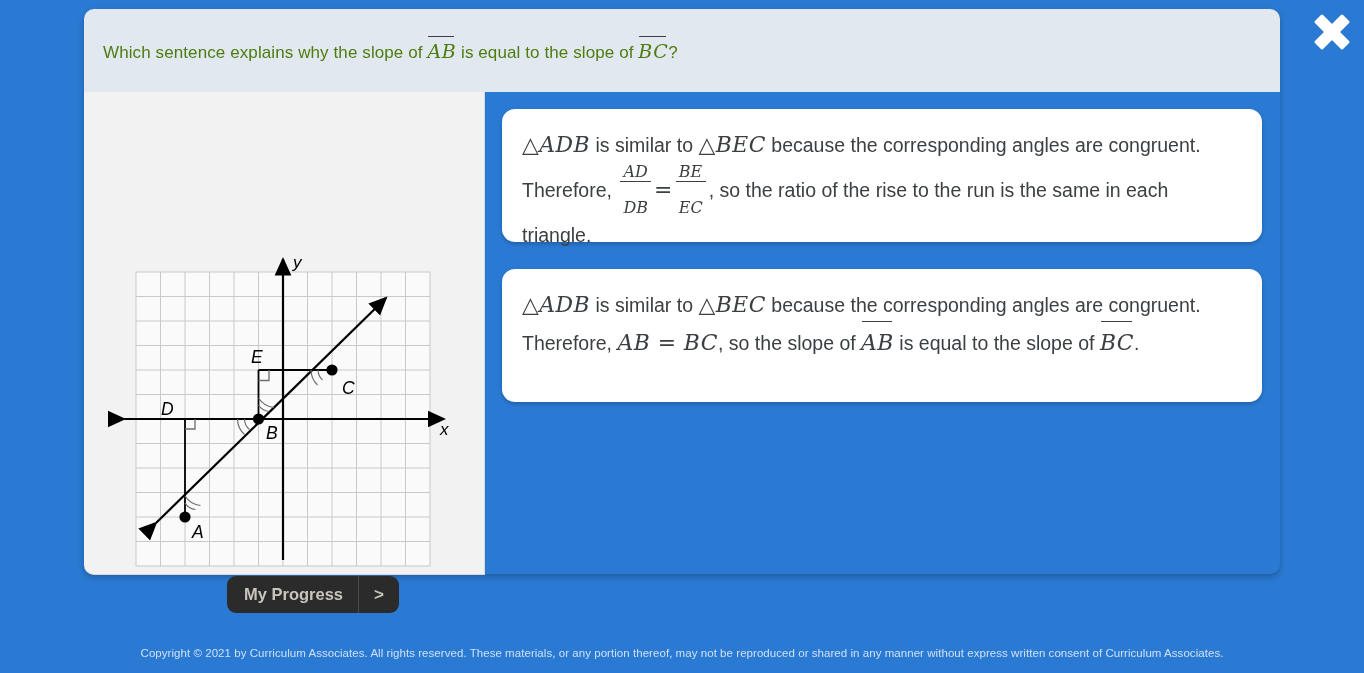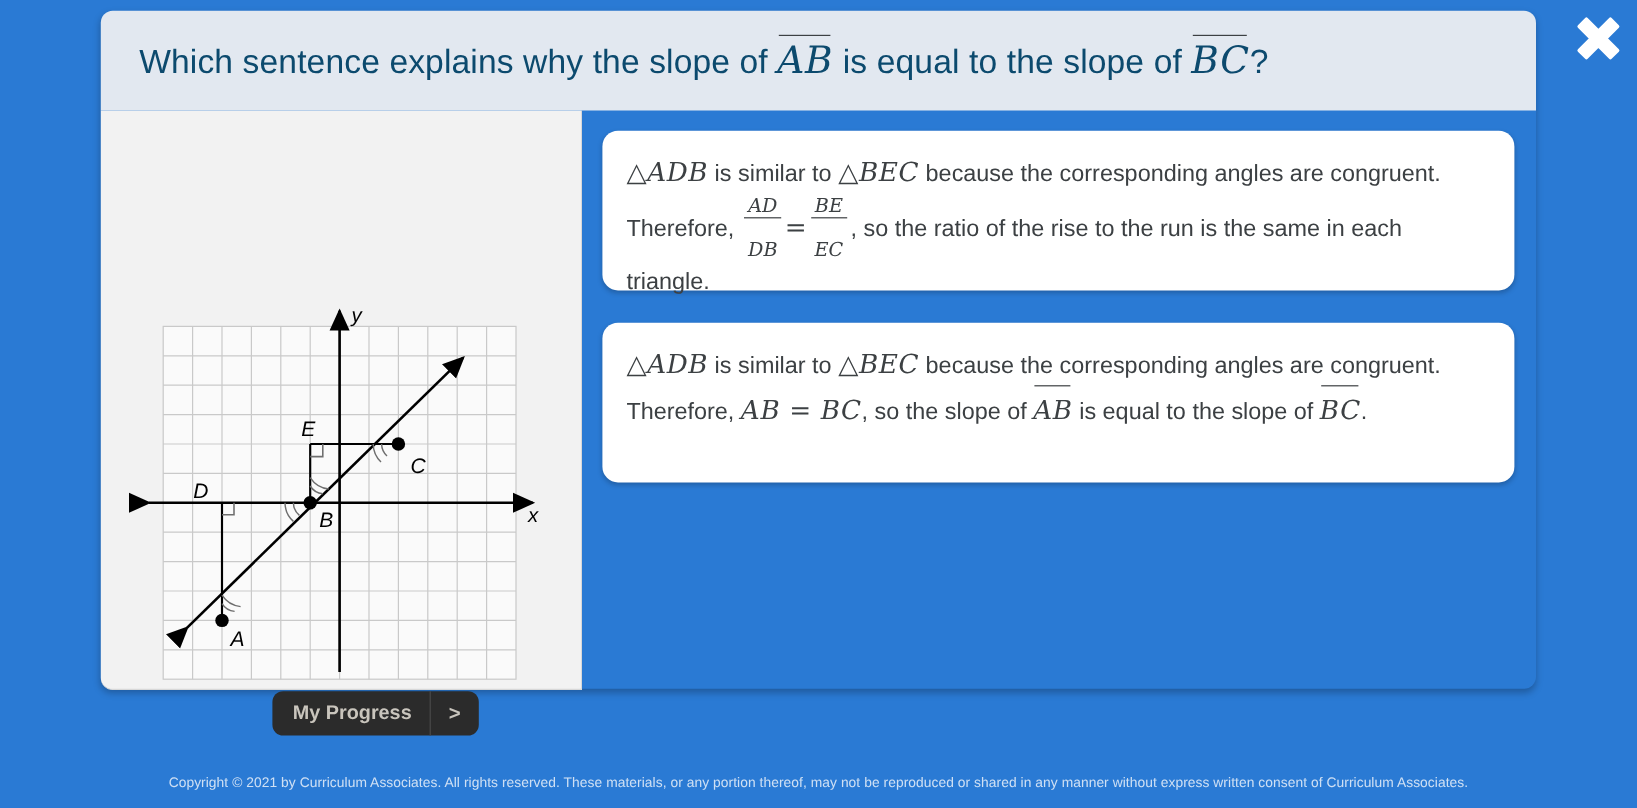--- a/index.html
+++ b/index.html
@@ -38,23 +38,23 @@
     left: 84px; top: 9px;
     width: 1196px; height: 83px;
     background: #e2e8f0;
     border-radius: 10px 10px 0 0;
     box-sizing: border-box;
     display: flex;
     align-items: center;
     z-index: 5;
   }
   .question-text {
-    padding-left: 32px;
-    font-size: 28px;
-    color: #0c4a6e;
+    padding-left: 19px;
+    font-size: 17px;
+    color: #4d7c0f;
     letter-spacing: .1px;
     white-space: nowrap;
   }
 
   
   .graph-panel {
     position: absolute;
     left: 84px; top: 92px;
     width: 400px; height: 482px;
     background: #f2f2f2;
@@ -105,21 +105,21 @@
   }
   .seg::before {
     content: "";
     position: absolute;
     left: 1px; right: 2px; top: -3px;
     border-top: 1.4px solid #3c4043;
   }
   .frac {
     display: inline-block;
     vertical-align: middle;
-    text-align: center;
+    text-align: left;
     font-family: "DejaVu Serif", "Liberation Serif", serif;
     font-style: italic;
     font-size: 16px;
     line-height: 1.12;
     margin: 0 3px;
     position: relative;
     top: -1px;
   }
   .frac .num { display: block; padding: 0 3px 1px 3px; }
   .frac .den { display: block; border-top: 1.3px solid #3c4043; padding: 17px 3px 0 3px; }

